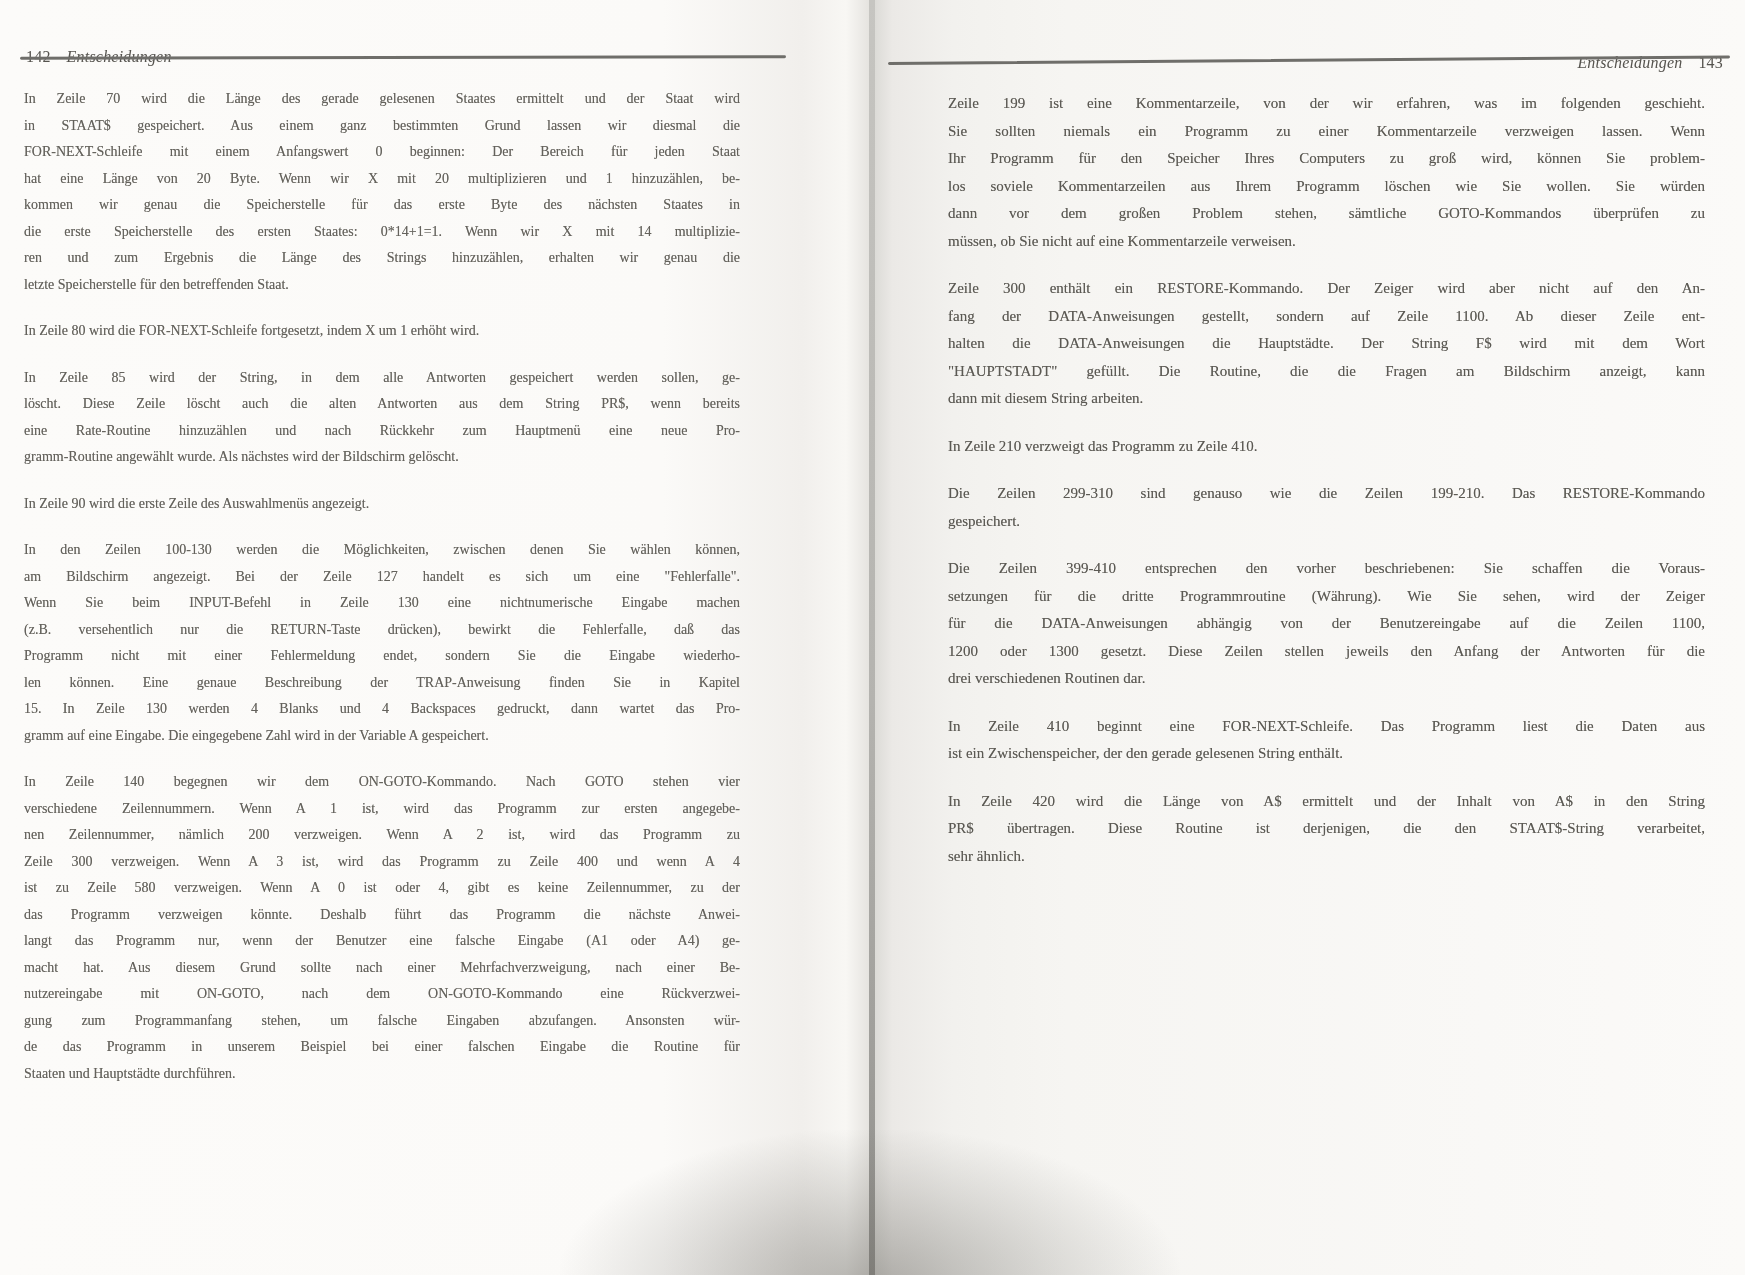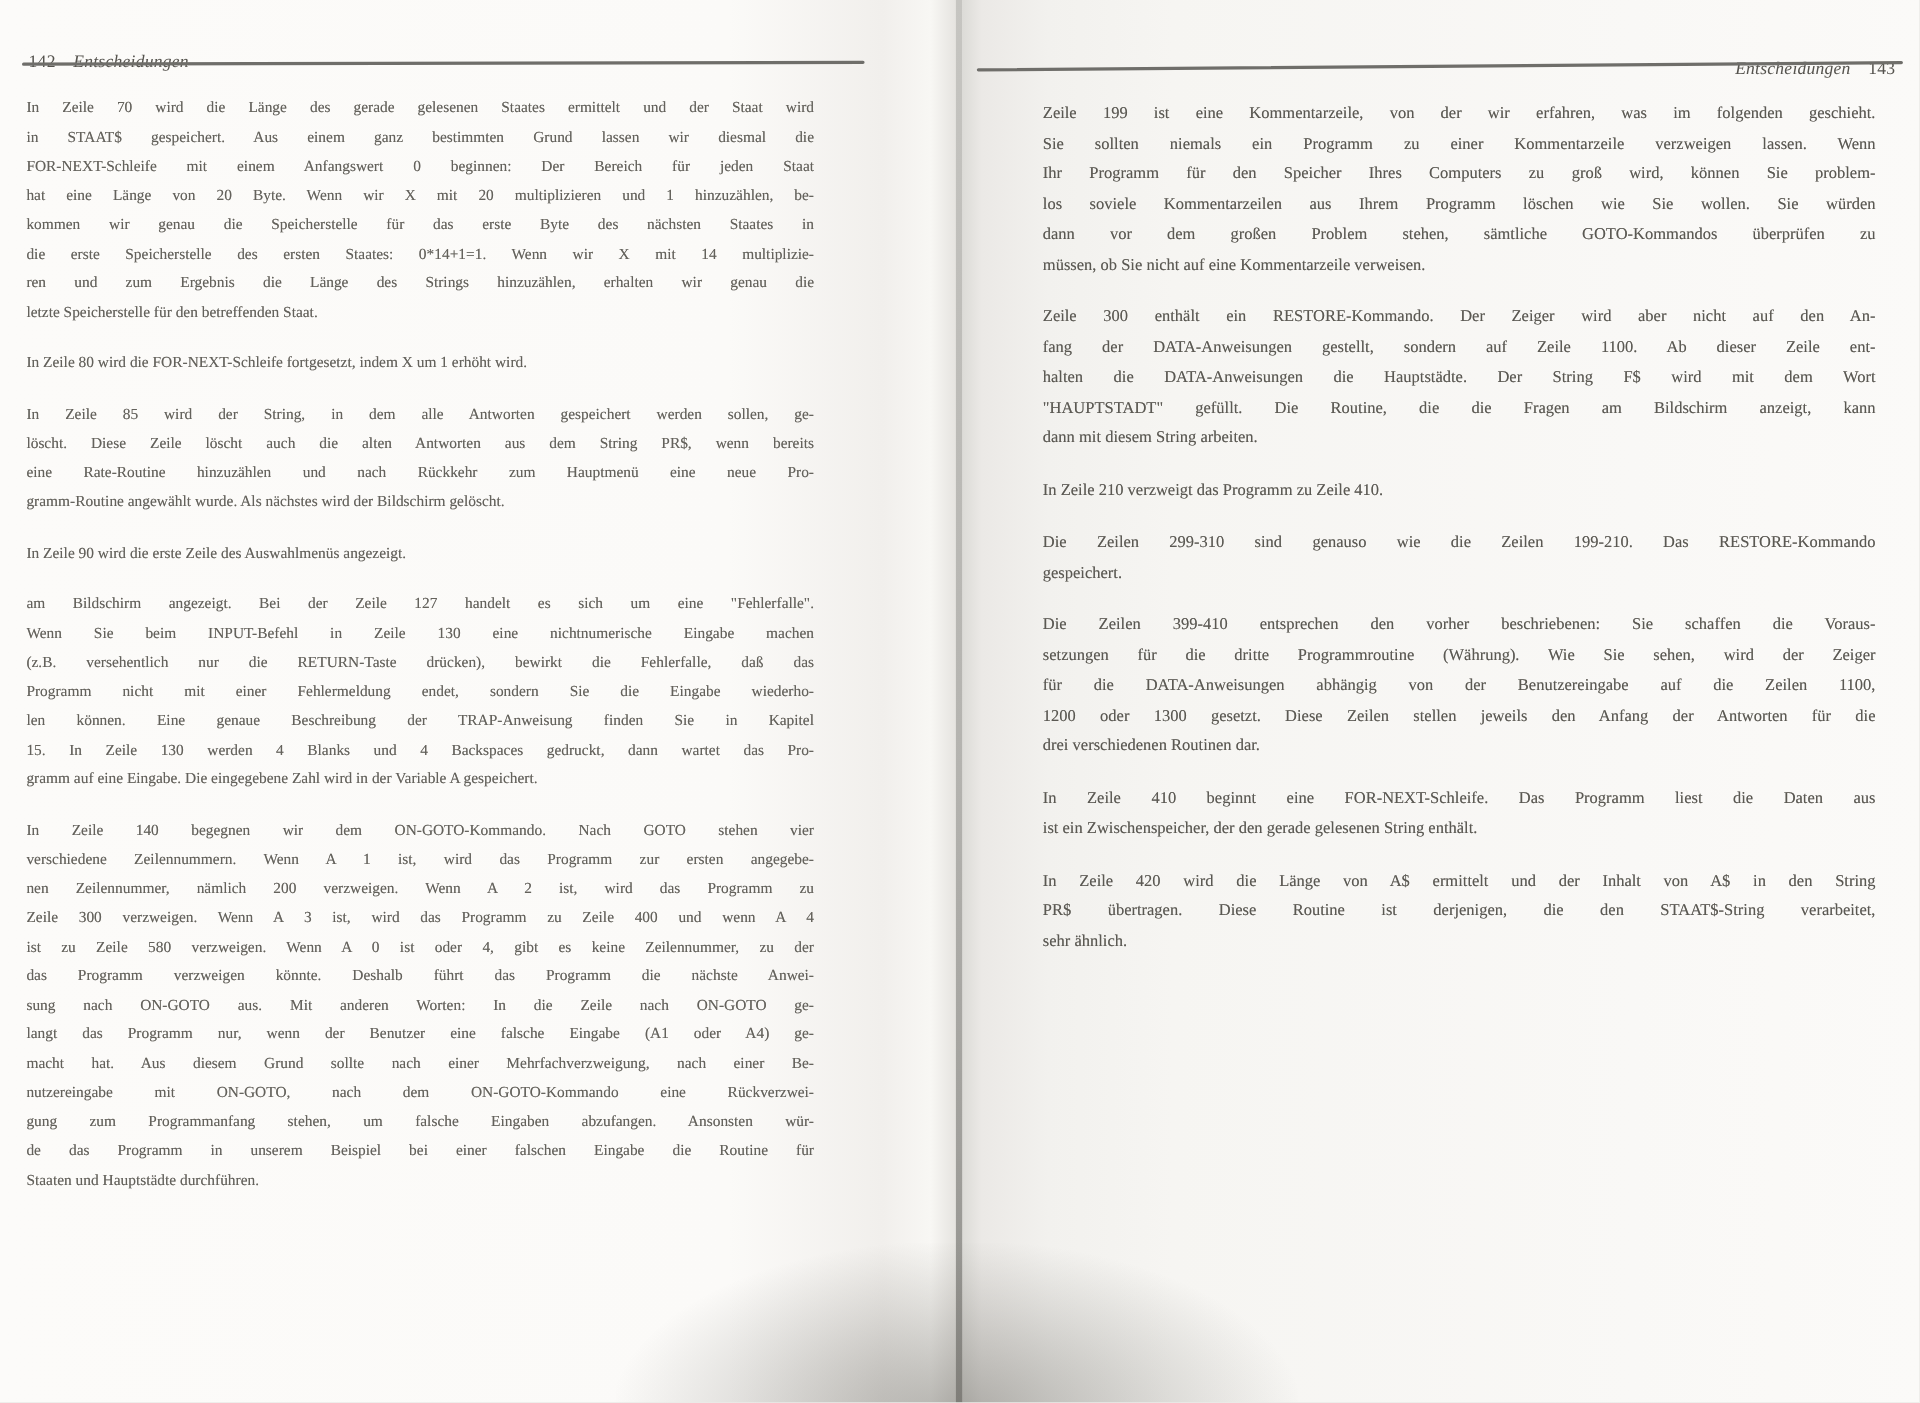--- a/index.html
+++ b/index.html
@@ -81,36 +81,36 @@
       <div class="para">
         <div class="line">In Zeile 85 wird der String, in dem alle Antworten gespeichert werden sollen, ge-</div>
         <div class="line">löscht. Diese Zeile löscht auch die alten Antworten aus dem String PR$, wenn bereits</div>
         <div class="line">eine Rate-Routine hinzuzählen und nach Rückkehr zum Hauptmenü eine neue Pro-</div>
         <div class="line last">gramm-Routine angewählt wurde. Als nächstes wird der Bildschirm gelöscht.</div>
       </div>
       <div class="para">
         <div class="line last">In Zeile 90 wird die erste Zeile des Auswahlmenüs angezeigt.</div>
       </div>
       <div class="para">
+        <div class="line">In den Zeilen 100-130 werden die Möglichkeiten, zwischen denen Sie wählen können,</div>
         <div class="line">am Bildschirm angezeigt. Bei der Zeile 127 handelt es sich um eine "Fehlerfalle".</div>
         <div class="line">Wenn Sie beim INPUT-Befehl in Zeile 130 eine nichtnumerische Eingabe machen</div>
         <div class="line">(z.B. versehentlich nur die RETURN-Taste drücken), bewirkt die Fehlerfalle, daß das</div>
         <div class="line">Programm nicht mit einer Fehlermeldung endet, sondern Sie die Eingabe wiederho-</div>
         <div class="line">len können. Eine genaue Beschreibung der TRAP-Anweisung finden Sie in Kapitel</div>
         <div class="line">15. In Zeile 130 werden 4 Blanks und 4 Backspaces gedruckt, dann wartet das Pro-</div>
         <div class="line last">gramm auf eine Eingabe. Die eingegebene Zahl wird in der Variable A gespeichert.</div>
       </div>
       <div class="para">
         <div class="line">In Zeile 140 begegnen wir dem ON-GOTO-Kommando. Nach GOTO stehen vier</div>
         <div class="line">verschiedene Zeilennummern. Wenn A 1 ist, wird das Programm zur ersten angegebe-</div>
         <div class="line">nen Zeilennummer, nämlich 200 verzweigen. Wenn A 2 ist, wird das Programm zu</div>
         <div class="line">Zeile 300 verzweigen. Wenn A 3 ist, wird das Programm zu Zeile 400 und wenn A 4</div>
         <div class="line">ist zu Zeile 580 verzweigen. Wenn A 0 ist oder 4, gibt es keine Zeilennummer, zu der</div>
         <div class="line">das Programm verzweigen könnte. Deshalb führt das Programm die nächste Anwei-</div>
-        <div class="line">sung nach ON-GOTO aus. Mit anderen Worten: In die Zeile nach ON-GOTO ge-</div>
         <div class="line">langt das Programm nur, wenn der Benutzer eine falsche Eingabe (A1 oder A4) ge-</div>
         <div class="line">macht hat. Aus diesem Grund sollte nach einer Mehrfachverzweigung, nach einer Be-</div>
         <div class="line">nutzereingabe mit ON-GOTO, nach dem ON-GOTO-Kommando eine Rückverzwei-</div>
         <div class="line">gung zum Programmanfang stehen, um falsche Eingaben abzufangen. Ansonsten wür-</div>
         <div class="line">de das Programm in unserem Beispiel bei einer falschen Eingabe die Routine für</div>
         <div class="line last">Staaten und Hauptstädte durchführen.</div>
       </div>
     </div>
   <div class="body body-right">
       <div class="para">

